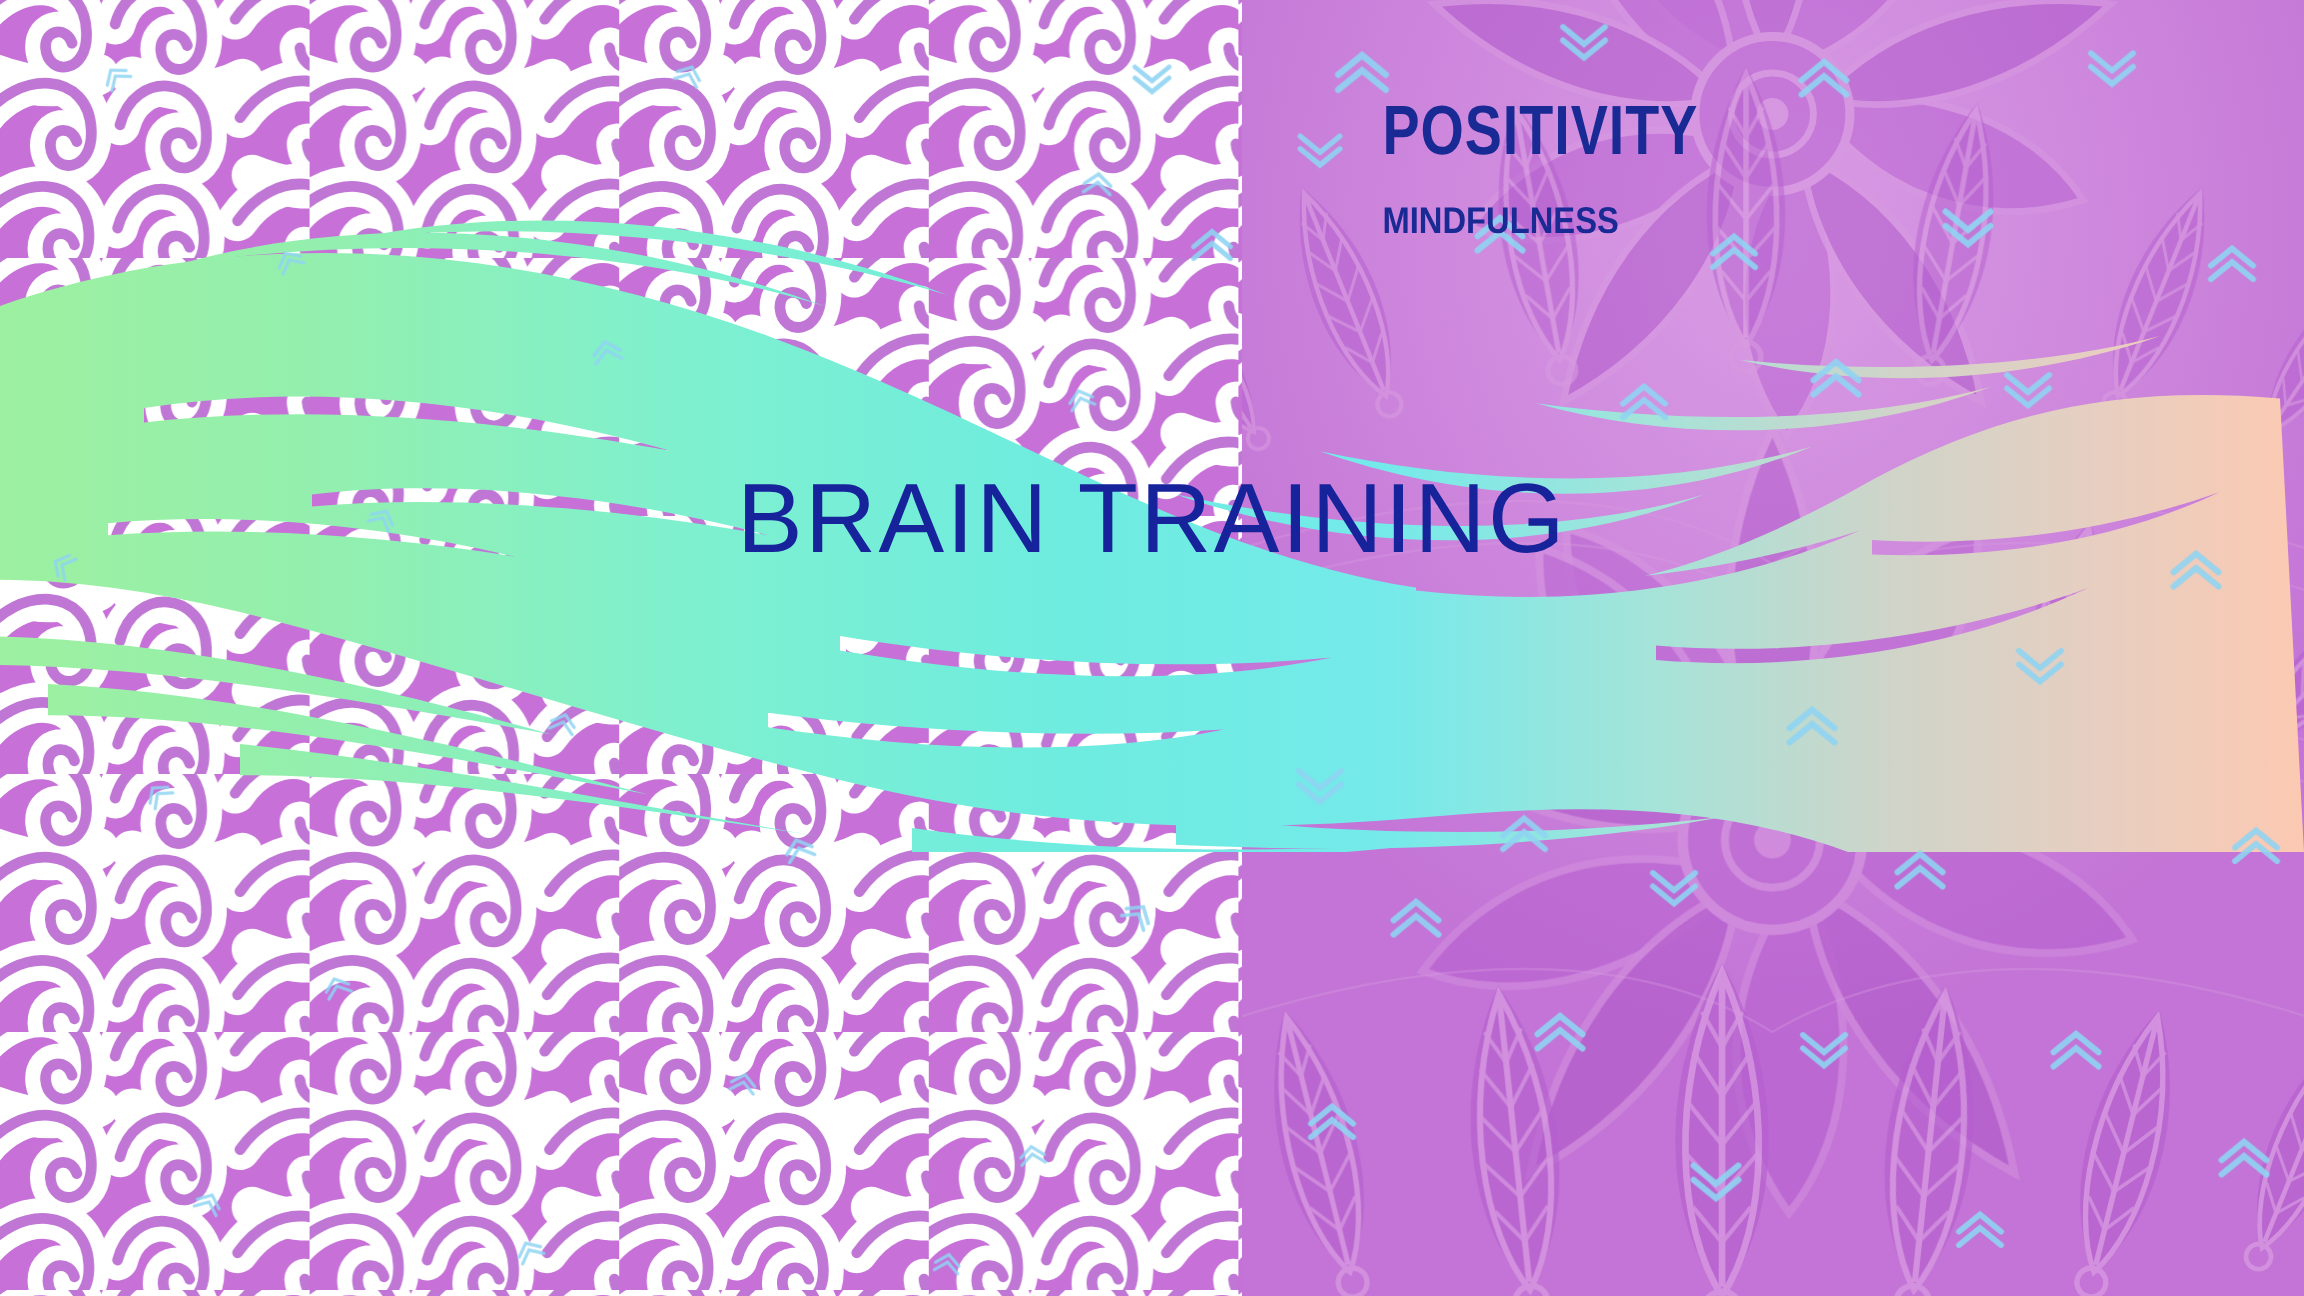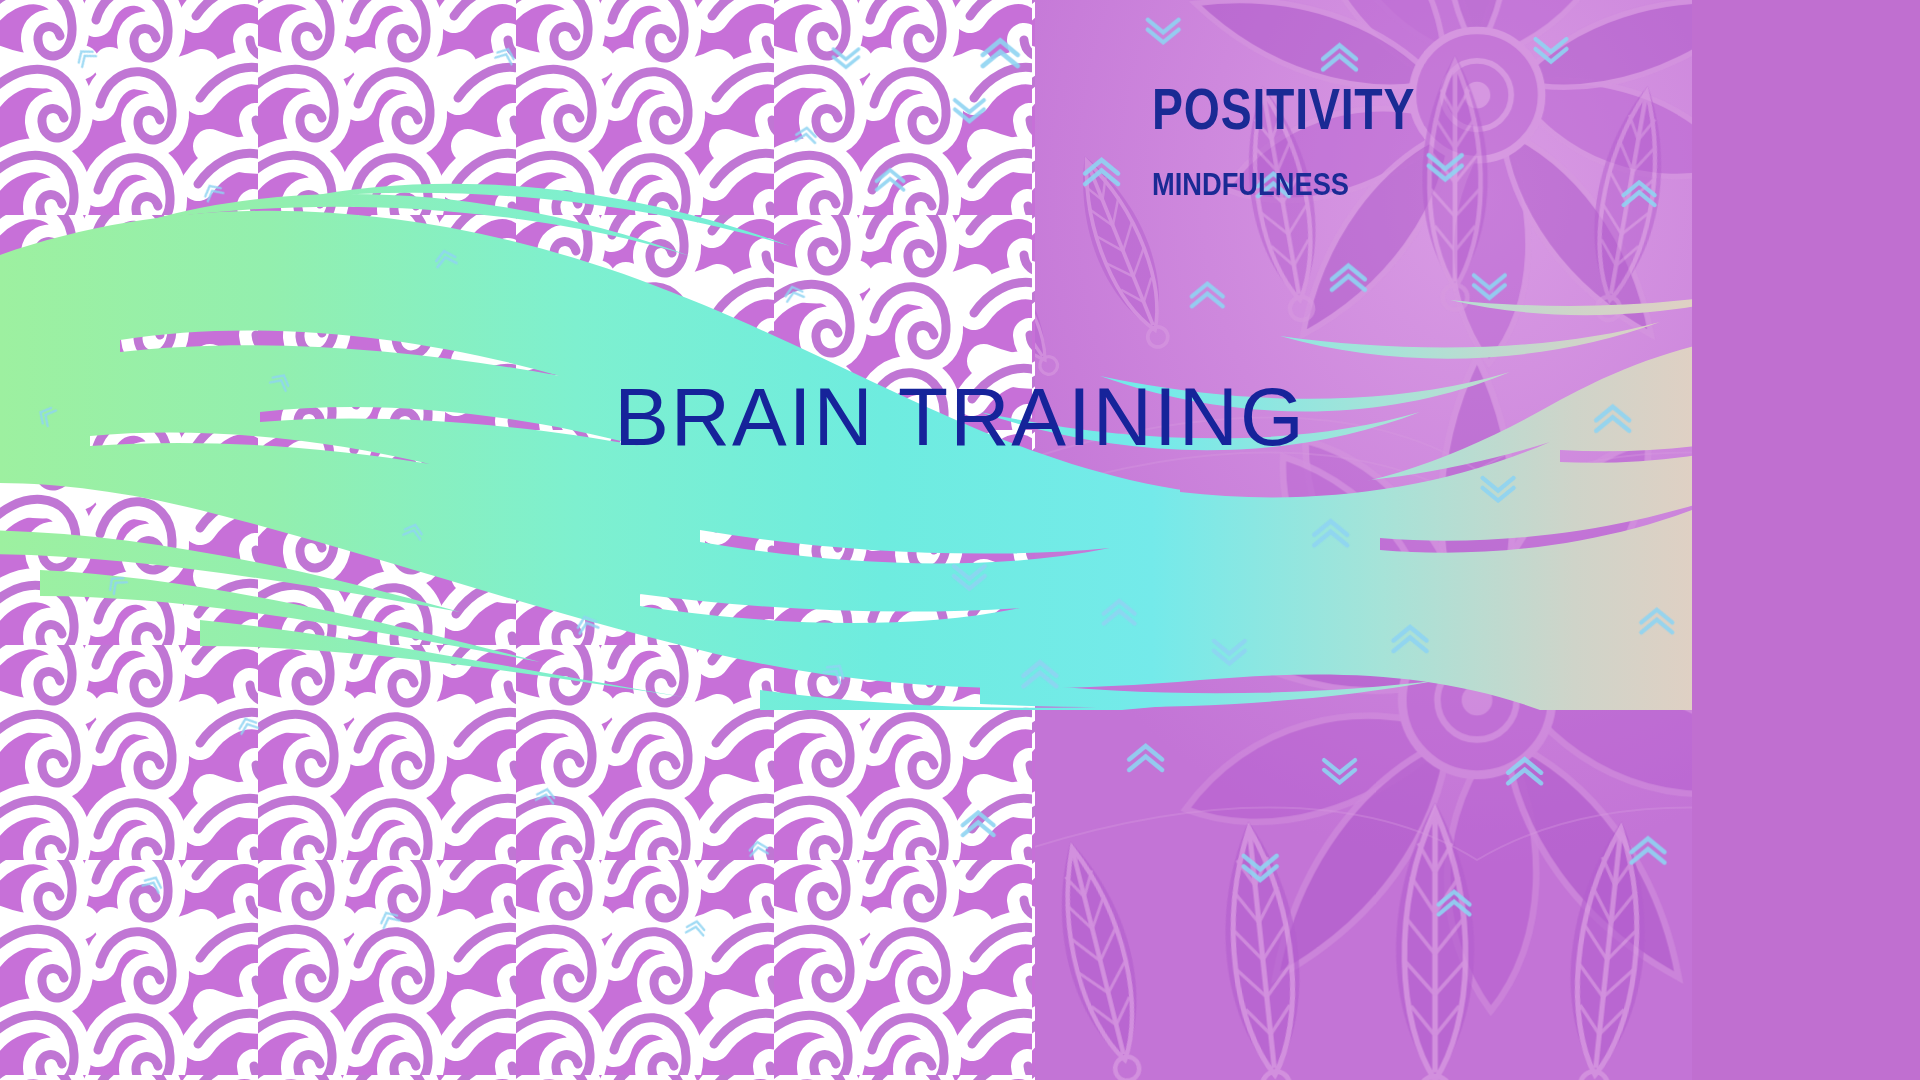--- a/index.html
+++ b/index.html
@@ -4,21 +4,21 @@
 <title>Kids Activity Brain Training Banner</title>
 <style>
   * { margin:0; padding:0; box-sizing:border-box; }
   html,body{
     width:1920px; height:1080px; overflow:hidden;
     background:#c06fd0;
     font-family:"Liberation Sans", sans-serif;
   }
   #banner{
     position:relative;
-    width:1692px; height:1080px;
+    width:1920px; height:1080px;
     overflow:hidden;
   }
 
   
   #panel-left{
     position:absolute; left:0; top:0;
     width:1035px; height:1080px;
     background:#c770d8;
     overflow:hidden;
   }
@@ -99,21 +99,21 @@
     white-space:nowrap;
   }
   .sub-title{
     display:block;
     color:#16239a;
     font-family:"Liberation Sans", sans-serif;
     font-weight:300;
     font-size:82px;
     line-height:1.05;
     letter-spacing:2px;
-    margin-top:4px;
+    margin-top:20px;
     white-space:nowrap;
   }
 </style>
 </head>
 <body>
 
 <div id="banner">
 
   <div id="panel-left">
     <svg id="brain-pattern" viewBox="0 0 1035 1080" preserveAspectRatio="xMidYMid slice">

